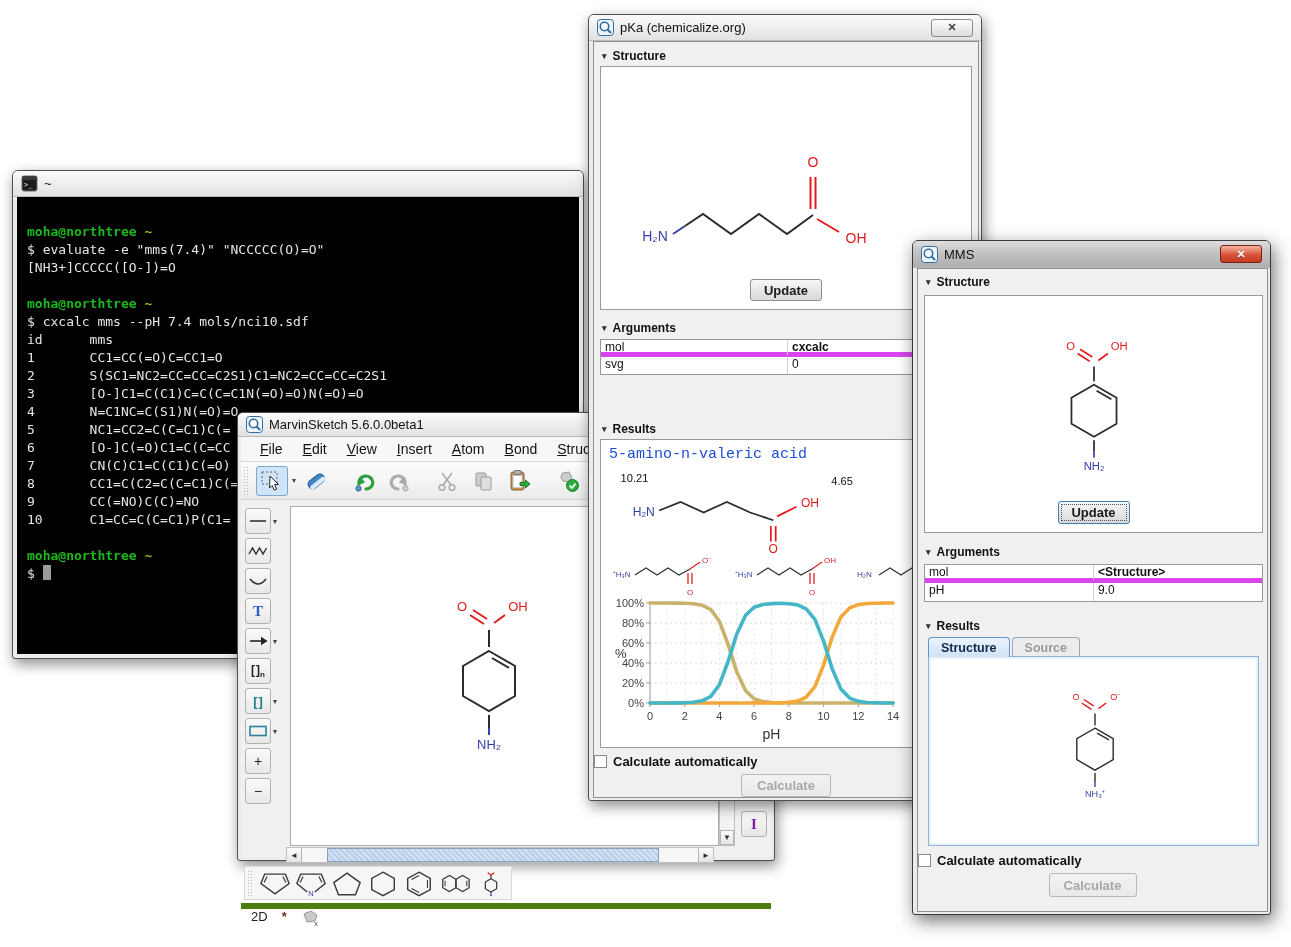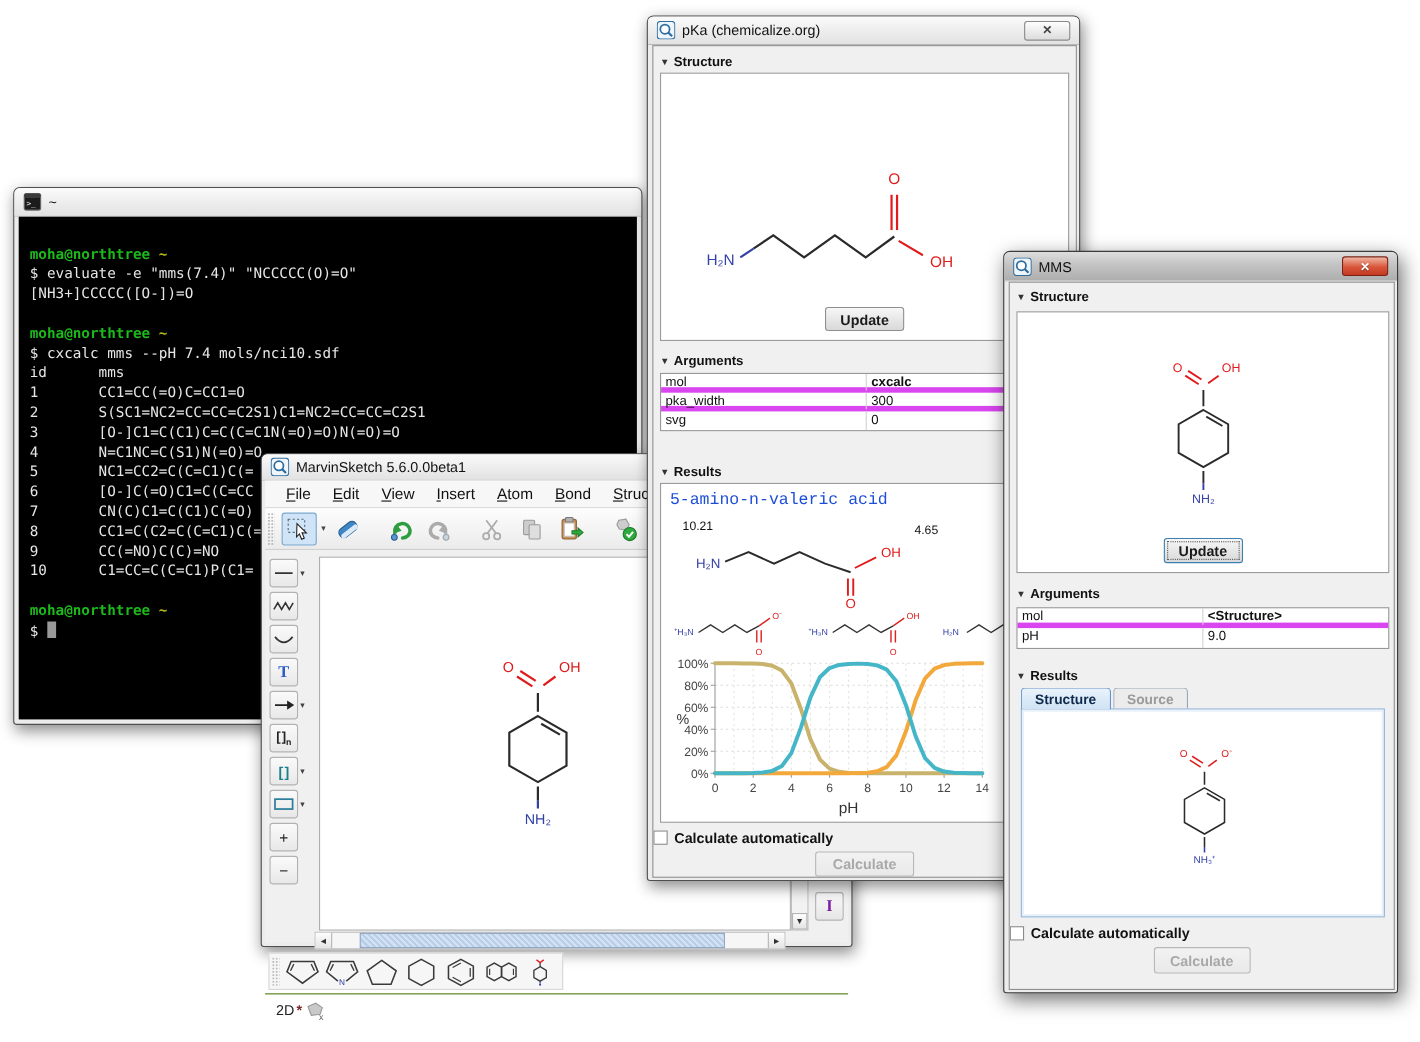--- a/index.html
+++ b/index.html
@@ -83,22 +83,22 @@
 #hthumb{position:absolute;left:40px;top:0;width:332px;height:14px;
   background-image:repeating-linear-gradient(45deg,#b9cfe8 0 2px,#d3e2f3 2px 4px);
   border:1px solid #8aa0c0}
 #mv-ibtn{position:absolute;left:500px;top:374px;width:26px;height:26px;border:1px solid #b2b2b2;
   border-radius:3px;background:linear-gradient(180deg,#fafafa,#e6e6e6);display:flex;align-items:center;
   justify-content:center;font-family:"Liberation Serif",serif;font-weight:bold;font-size:15px;color:#7b1fa2}
 #mv-templates{position:absolute;left:3px;top:429px;width:268px;height:34px;background:#f6f6f6;
   border:1px solid #d8d8d8;display:flex;align-items:center;gap:2px;padding:0 2px}
 .tplbtn{width:34px;height:30px;display:flex;align-items:center;justify-content:center}
 .tplbtn svg{width:32px;height:27px}
-#mv-status{position:absolute;left:0;right:0;top:466px;height:30px;border-top:1px solid #4d7c0f;
-  display:flex;align-items:center;gap:2px;padding-left:10px;font-size:13px;color:#222}
+#mv-status{position:absolute;left:0;right:0;top:466px;height:30px;border-top:6px solid #4d7c0f;
+  display:flex;gap:14px;padding-left:10px;font-size:13px;color:#222}
 #mv-status .star{color:#7c2a2a;font-weight:bold}
 
 .client{position:absolute;background:#f0f0f0;border:1px solid #8f8f8f}
 .mol text{font-family:"Liberation Sans",sans-serif}
 .serifname{font-family:Liberation Mono, monospace;font-size:15px;color:#1d4ed8}
 .tabs{position:absolute;display:flex;align-items:flex-end;height:21px}
 .tab{height:20px;padding:0 12px;display:flex;align-items:center;font-size:12.5px;font-weight:bold;
   border:1px solid #9aa7b8;border-bottom:none;border-radius:4px 4px 0 0;margin-right:2px}
 .tab.sel{background:linear-gradient(180deg,#eaf3fc,#cfe2f4);color:#0f2a4d;border-color:#6593ce;position:relative;z-index:2}
 .tab.unsel{background:#ececec;color:#9a9a9a}
@@ -448,24 +448,20 @@
       </div>
     </div>
     <div class="hdr" style="position:absolute;left:8px;top:279px">
       <span class="tri">▾</span>
       <span>Arguments</span>
     </div>
     <div class="argtable" id="pka-args" style="left:6px;top:297px;width:372px">
         <div class="argrow first" style="grid-template-columns: 187px 1fr; height: 17px;">
           <div class="c1">mol</div>
           <div class="c2">cxcalc</div>
-        </div>
-        <div class="argrow" style="grid-template-columns: 187px 1fr; height: 17px;">
-          <div class="c1">pka_width</div>
-          <div class="c2">300</div>
         </div>
         <div class="argrow" style="grid-template-columns: 187px 1fr; height: 17px;">
           <div class="c1">svg</div>
           <div class="c2">0</div>
         </div>
       </div>
     <div class="hdr" style="position:absolute;left:8px;top:380px">
       <span class="tri">▾</span>
       <span>Results</span>
     </div>
@@ -573,21 +569,21 @@
     <div class="chkrow" style="top:712px">
       <span class="chkbox"></span>
       <span>Calculate automatically</span>
     </div>
     <div class="btn disabled" style="left:50%;margin-left:-45px;top:732px;width:90px;height:23px">
       <span>Calculate</span>
     </div>
   </div>
 </div>
 
-<div class="win" id="mms" style="left:912px;top:228px;width:359px;height:675px;z-index:4;border-color:#3b3b3b;box-shadow:3px 6px 18px rgba(0,0,0,.55)">
+<div class="win" id="mms" style="left:912px;top:240px;width:359px;height:675px;z-index:4;border-color:#3b3b3b;box-shadow:3px 6px 18px rgba(0,0,0,.55)">
   <div class="tbar active" style="height:27px">
     <svg class="appicon" viewBox="0 0 17 17">
       <rect x="0.5" y="0.5" width="16" height="16" rx="3" fill="#eef5fb" stroke="#2e6da0"></rect>
       <circle cx="7.5" cy="7.5" r="4.2" fill="#fff" stroke="#2e6da0" stroke-width="1.6"></circle>
       <line x1="10.5" y1="10.5" x2="14" y2="14" stroke="#2e6da0" stroke-width="2"></line>
     </svg>
     <span class="ttl">MMS</span>
     <div class="closebtn red">
       <span>✕</span>
     </div>

